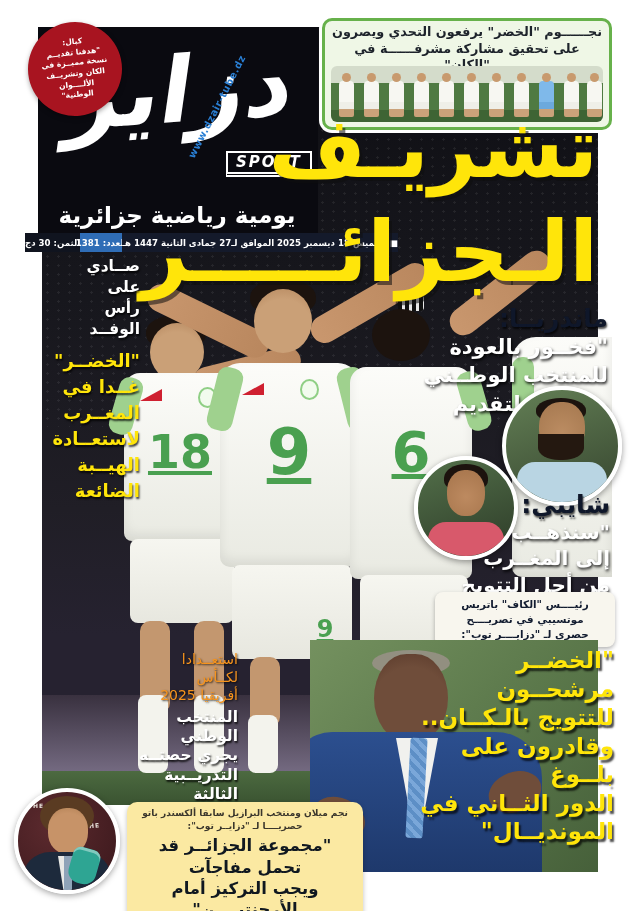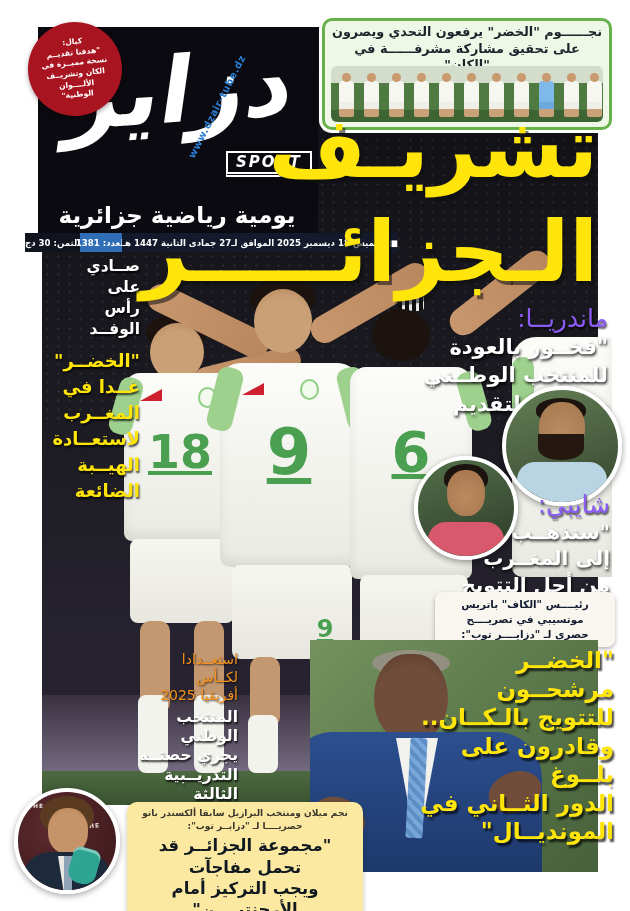--- a/index.html
+++ b/index.html
@@ -77,21 +77,21 @@
   .title-l2{top:210px;}
 
   
   .leftcol{left:44px;top:256px;width:96px;text-align:right;direction:rtl;}
   .leftcol .kick{color:#ffffff;font-size:15.5px;font-weight:bold;line-height:1.35;
     text-shadow:1px 2px 2px rgba(0,0,0,.8);margin-left:28px;}
   .leftcol .yq{margin-top:8px;color:#ffe50a;font-size:18px;font-weight:bold;line-height:1.45;
     text-shadow:1px 2px 2px rgba(0,0,0,.75);}
 
   
-  .qname{color:#8b5cf6;font-size:25px;font-weight:normal;text-shadow:1px 2px 2px rgba(0,0,0,.7);}
+  .qname{color:#0f172a;font-size:25px;font-weight:bold;text-shadow:1px 2px 2px rgba(0,0,0,.7);}
   .qline{color:#ffffff;font-weight:bold;text-shadow:1px 2px 3px rgba(0,0,0,.85);}
   .mandrea{right:22px;top:304px;width:210px;text-align:right;direction:rtl;}
   .mandrea .qline{font-size:21px;line-height:1.35;}
   .chaibi{right:20px;top:490px;width:200px;text-align:right;direction:rtl;}
   .chaibi .qline{font-size:20px;line-height:1.32;}
 
   
   .circ{position:absolute;border-radius:50%;border:4px solid #ffffff;box-shadow:0 2px 6px rgba(0,0,0,.4);overflow:hidden;}
   .circ1{left:502px;top:386px;width:112px;height:112px;background:linear-gradient(160deg,#637f55,#36452f);}
   .circ2{left:414px;top:456px;width:96px;height:96px;background:linear-gradient(160deg,#53704a,#2d3b28);}

